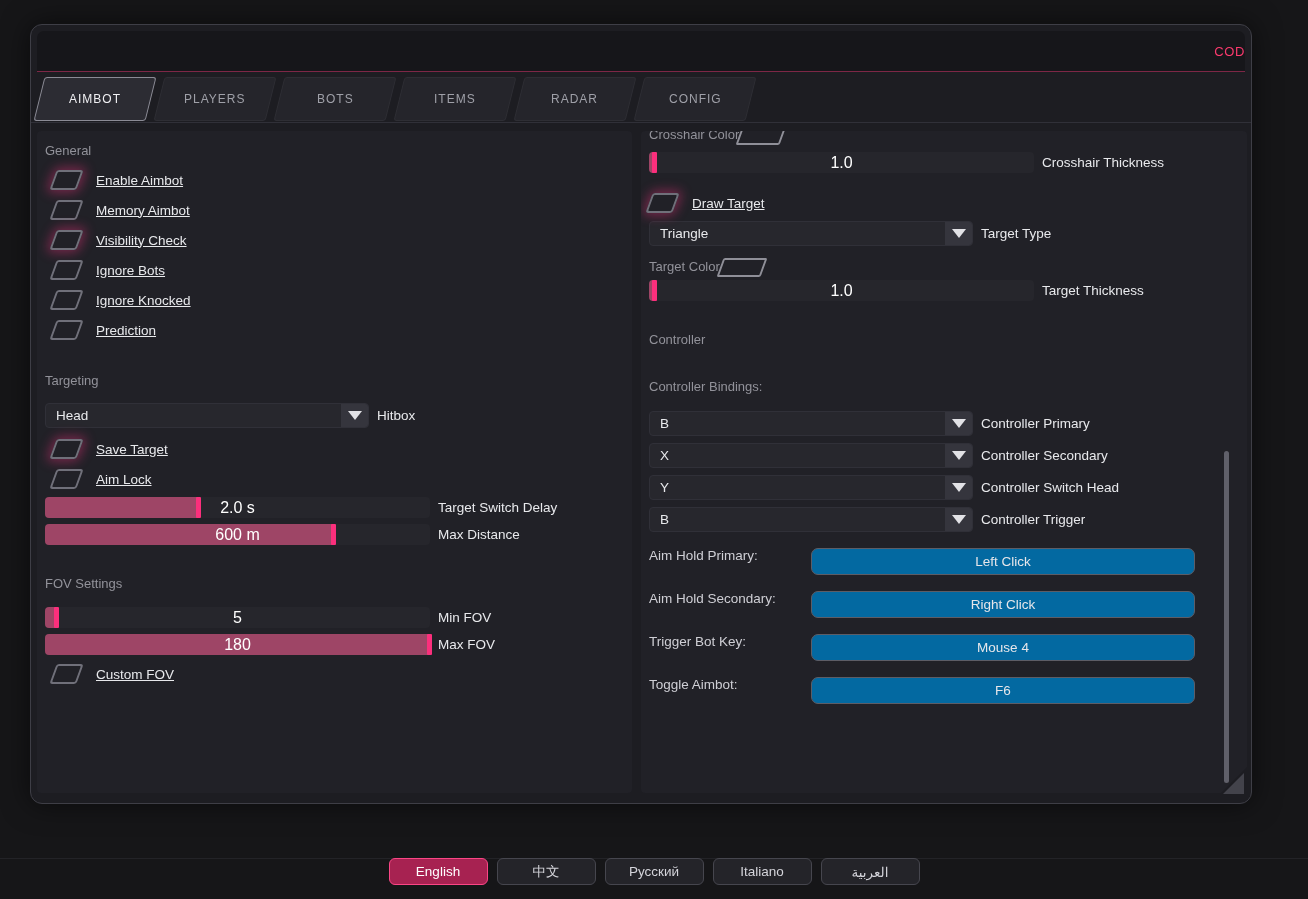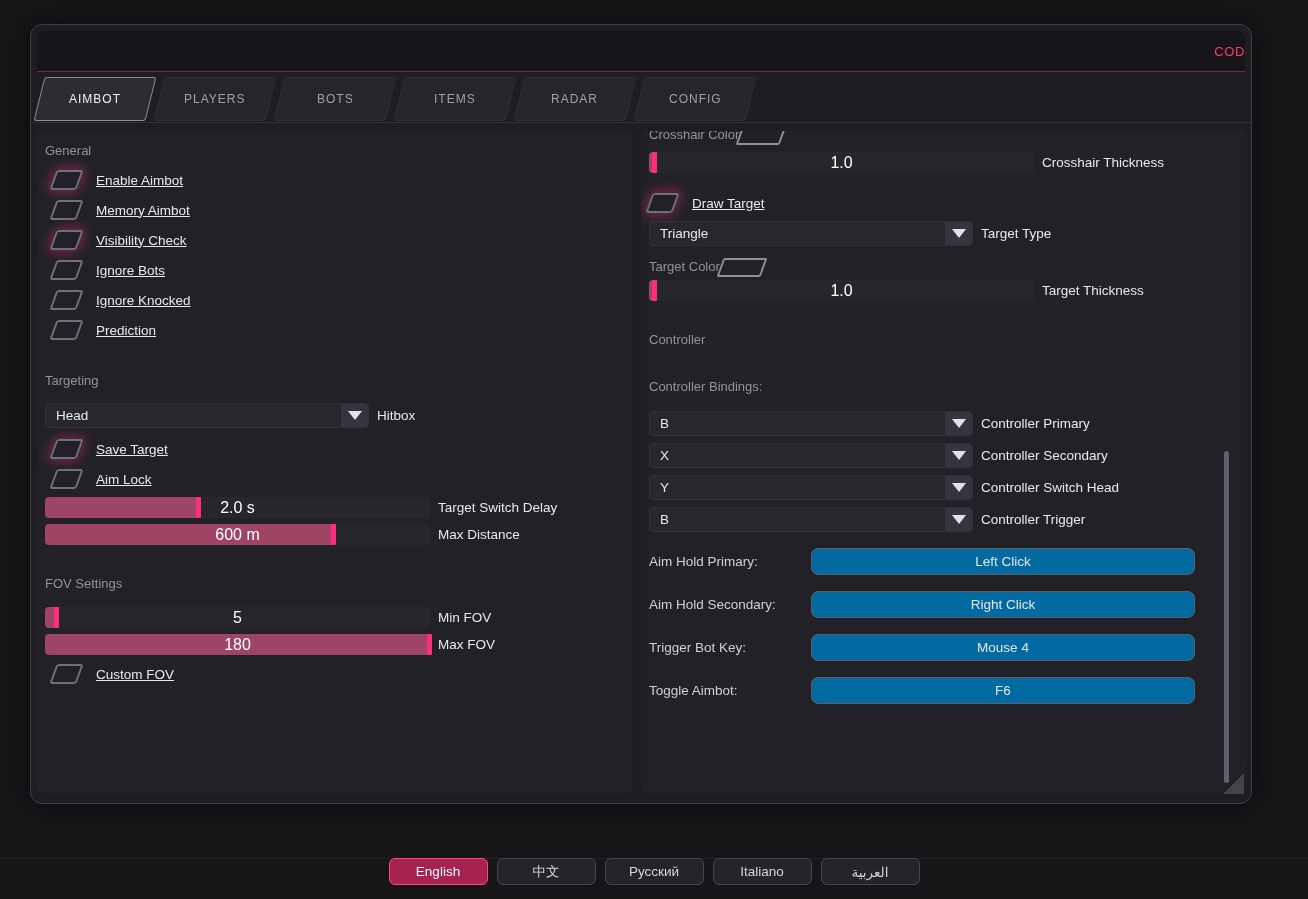--- a/index.html
+++ b/index.html
@@ -67,21 +67,21 @@
                   align-items:center; justify-content:center; color:#fff; font-size:16px; }
   .slider-label { margin-left:8px; color:#e8e9ec; font-size:13.5px; white-space:nowrap; }
 
   
   .swatch-row { display:flex; align-items:center; height:26px; }
   .swatch { width:44px; height:19px; transform:skewX(-20deg); border:2px solid #8f8f98;
             border-radius:2px; padding:2px; margin-right:88px; cursor:pointer; }
   .swatch-fill { width:100%; height:100%; }
 
   
-  .kb-row { display:flex; align-items:center; margin-top:16px; }
+  .kb-row { display:flex; margin-top:16px; }
   .kb-label { width:162px; color:#cfcfd5; font-size:13.5px; flex:none; }
   .kb-btn { width:384px; height:27px; background:#0369a1; border:1.5px solid #5d5d66;
             border-radius:7px; color:#e6e6ea; font-size:13.5px;
             font-family:"Liberation Sans", sans-serif; cursor:pointer; }
 
   
   .scroll-thumb { position:absolute; left:583px; top:320px; width:5px; height:332px;
                   background:#60606a; border-radius:3px; cursor:grab; }
   .grip { position:absolute; right:7px; bottom:9px; width:21px; height:21px;
           background:#43434b; clip-path:polygon(100% 0,100% 100%,0 100%); cursor:nwse-resize; }

